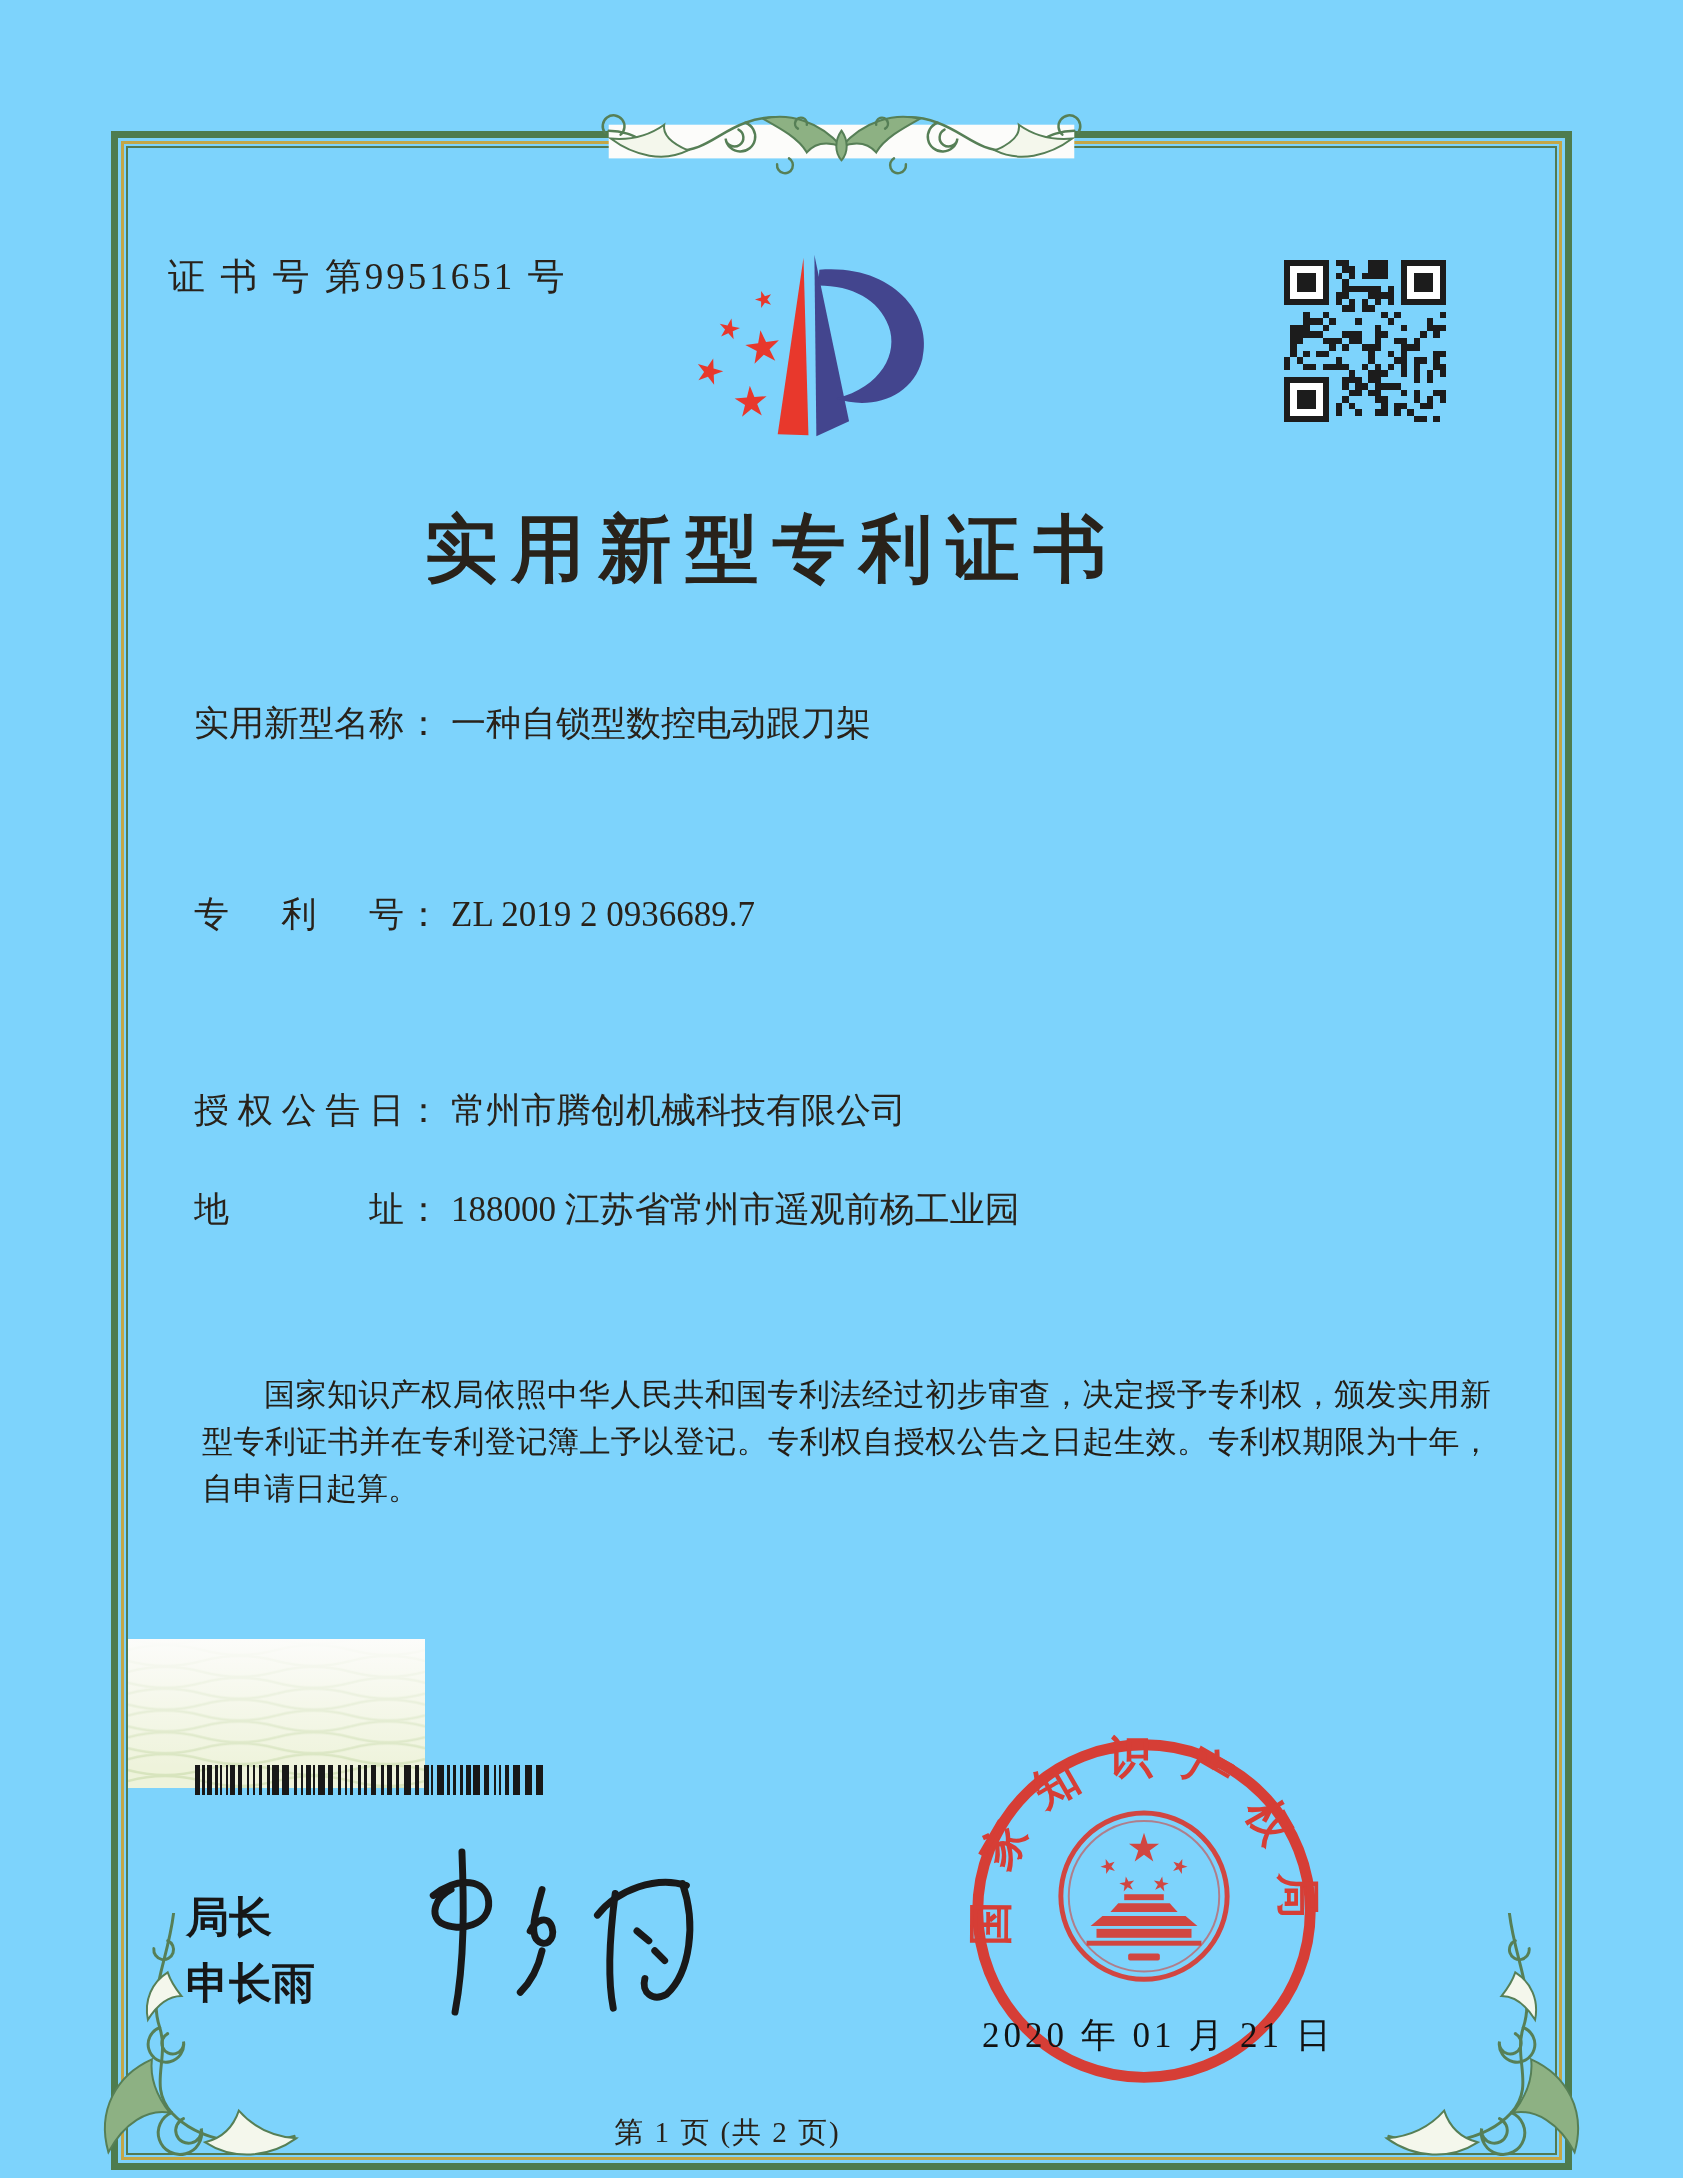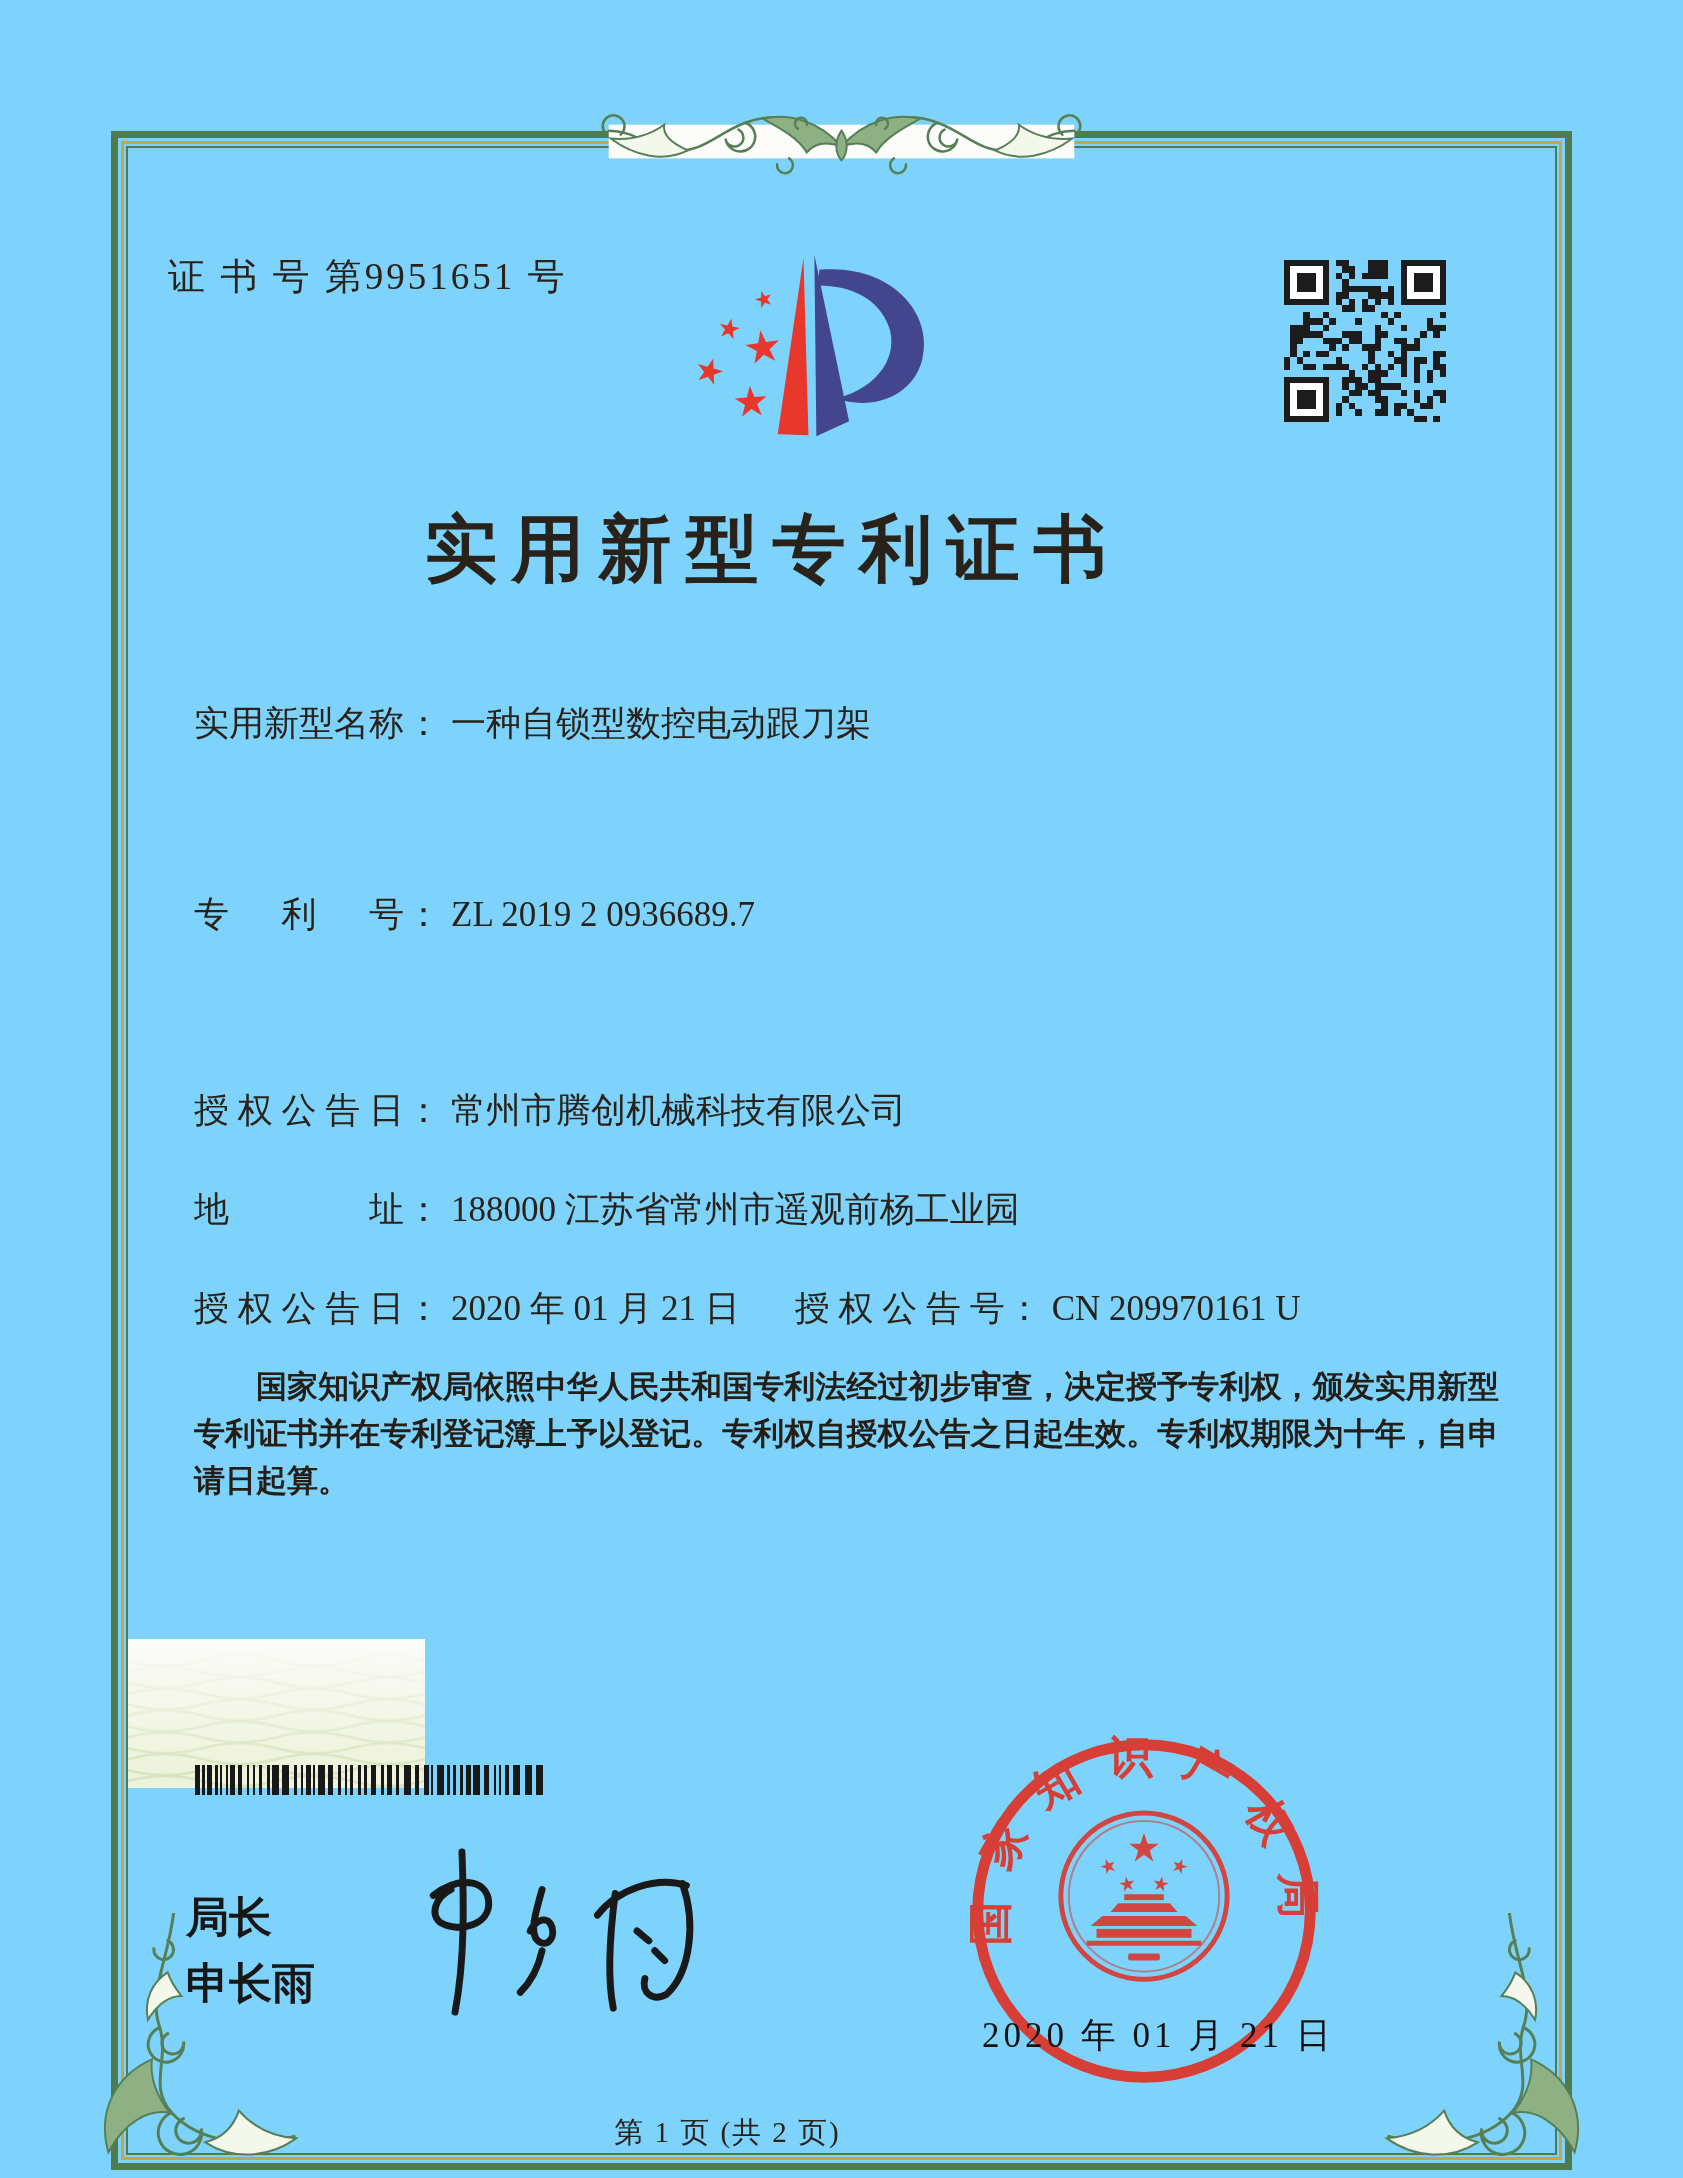--- a/index.html
+++ b/index.html
@@ -16,21 +16,21 @@
   .title{position:absolute;left:-69px;width:100%;top:370px;text-align:center;
          font-size:73px;font-weight:bold;letter-spacing:14px;white-space:nowrap;}
   .row{position:absolute;left:83px;font-size:35px;white-space:nowrap;}
   .row .lbl{display:inline-block;width:210px;text-align:justify;text-align-last:justify;}
   .row .colon{margin-left:2px;}
   .row .val{margin-left:10px;}
   .grant2{margin-left:55px;}
   .r0{top:569px}.r1{top:668px}.r2{top:760px}.r3{top:859px}.r4{top:956px}.r5{top:1055px}.r6{top:1154px}
   .bodytext{position:absolute;left:83px;top:1232px;width:1305px;font-size:31px;line-height:47px;
             text-align:justify;color:#241e16;}
-  .bodytext p{margin:0;text-indent:2em;font-weight:bold;}
+  .bodytext p{margin:8px;text-indent:2em;}
   .barcode{position:absolute;left:84px;top:1634px;width:354px;height:30px;}
   .signer{position:absolute;left:75px;font-size:43px;font-weight:700;color:#171717;
           font-family:"Liberation Sans","DejaVu Sans",sans-serif;}
   .s1{top:1758px}.s2{top:1824px}
   .sig{position:absolute;left:257px;top:1701px;width:356px;height:198px;}
   .seal{position:absolute;left:840px;top:1592px;width:386px;height:386px;opacity:.92;}
   .sealdate{position:absolute;left:871px;top:1881px;width:317px;font-size:35px;color:#121212;
             letter-spacing:4px;white-space:nowrap;}
   .footer{position:absolute;left:-114px;width:100%;top:1982px;text-align:center;font-size:29px;letter-spacing:2px;}
   .topOrn{position:absolute;left:468px;top:-40px;width:525px;height:111px;}
@@ -321,23 +321,20 @@
     </div>
     <div class="row r2">
       <span class="lbl">专利号</span><span class="colon">：</span><span class="val">ZL 2019 2 0936689.7</span>
     </div>
     <div class="row r4">
       <span class="lbl">授权公告日</span><span class="colon">：</span><span class="val">常州市腾创机械科技有限公司</span>
     </div>
     <div class="row r5">
       <span class="lbl">地址</span><span class="colon">：</span><span class="val">188000 江苏省常州市遥观前杨工业园</span>
     </div>
-    <div class="row r6">
-      <span class="lbl">授权公告日</span><span class="colon">：</span><span class="val">2020 年 01 月 21 日</span><span class="lbl grant2">授权公告号</span><span class="colon">：</span><span class="val">CN 209970161 U</span>
-    </div>
 
     <div class="bodytext">
       <p>国家知识产权局依照中华人民共和国专利法经过初步审查，决定授予专利权，颁发实用新型专利证书并在专利登记簿上予以登记。专利权自授权公告之日起生效。专利权期限为十年，自申请日起算。</p>
     </div>
 
     <div class="barcode">
         <svg viewBox="0 0 358 30" width="100%" height="100%" preserveAspectRatio="none" shape-rendering="crispEdges">
           <rect x="0" y="0" width="5" height="30" fill="#181818"></rect>
           <rect x="7" y="0" width="3" height="30" fill="#181818"></rect>
           <rect x="12" y="0" width="5" height="30" fill="#181818"></rect>

